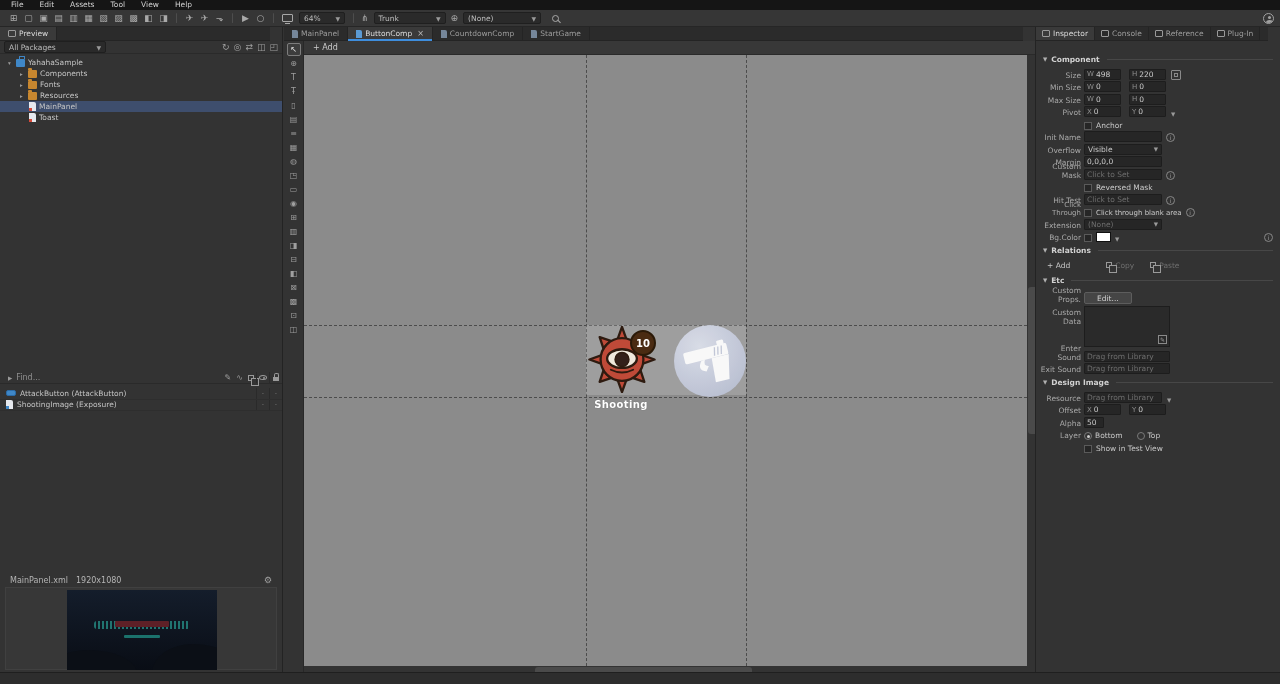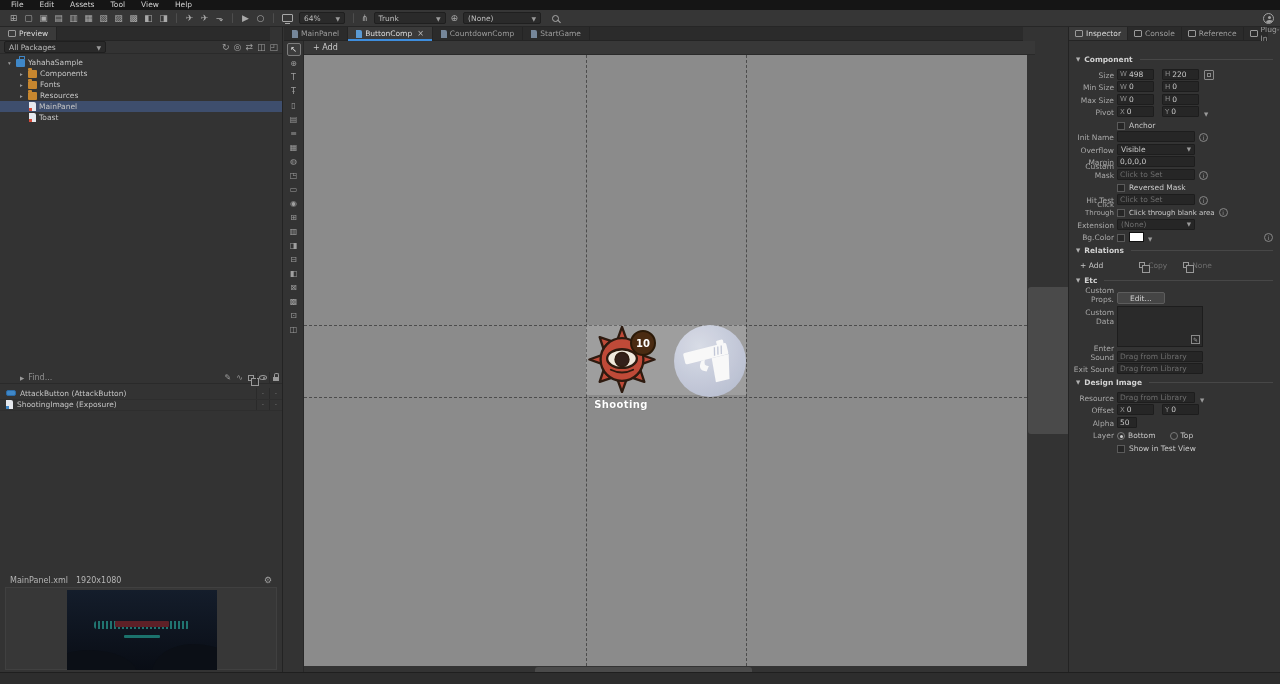--- a/index.html
+++ b/index.html
@@ -41,21 +41,21 @@
   .tree-item .arrow{width:7px;font-size:5.5px;color:#9a9a9a;text-align:center;flex:none}
   .ti{width:9px;height:8px;position:relative;flex:none}
   .ic-package .ti{background:#3f87c7;border-radius:1px}
   .ic-package .ti::before{content:"";position:absolute;top:-2.5px;left:2.5px;width:4px;height:2px;border:1px solid #3f87c7;border-bottom:none;border-radius:1px 1px 0 0}
   .ic-folder .ti{background:#c8872f;border-radius:1px}
   .ic-folder .ti::before{content:"";position:absolute;top:-2px;left:0;width:4px;height:2px;background:#c8872f;border-radius:1px 1px 0 0}
   .ic-file .ti{background:#e6e9ee;width:7px;height:9px;border-radius:0 2px 0 0;margin-left:1px}
   .ic-file .ti::after{content:"";position:absolute;left:0;bottom:0;width:3px;height:3px;background:#d84a3a}
   
   .hier-tabs{top:331}
-  .findrow{position:absolute;top:345px;left:0;right:0;height:12px;display:flex;align-items:center;padding-left:20px;border-bottom:1px solid #2a2a2a;color:#8f8f8f}
+  .findrow{position:absolute;top:345px;left:0;right:0;height:12px;display:flex;align-items:center;padding-left:8px;border-bottom:1px solid #2a2a2a;color:#8f8f8f}
   .findrow .tri{font-size:5.5px;margin-right:4px;color:#9a9a9a}
   .findrow .ficons{margin-left:auto;display:flex;align-items:center;gap:5px;margin-right:28px}
   .findrow .ficons span{font-size:8px;color:#9a9a9a}
   .dbl-sq{width:6px;height:6px;border:1px solid #9a9a9a;position:relative}
   .dbl-sq::after{content:"";position:absolute;left:2px;top:2px;width:6px;height:6px;border:1px solid #9a9a9a;background:#333}
   .dotcell{position:absolute;top:0;bottom:0;width:13px;border-left:1px solid #2a2a2a;display:flex;align-items:center;justify-content:center;color:#8a8a8a}
   .dc1{right:13px}.dc2{right:0}
   .eye-ic{width:8px;height:5px;border:1px solid #9a9a9a;border-radius:50%;position:relative}
   .eye-ic::after{content:"";position:absolute;left:2.5px;top:1px;width:2px;height:2px;border-radius:50%;background:#9a9a9a}
   .lock-ic{width:6px;height:4.5px;background:#9a9a9a;position:relative;margin-top:3px}
@@ -94,21 +94,21 @@
   .comp-overlay{position:absolute;left:282px;top:270px;width:160px;height:70px;background:rgba(255,255,255,.17)}
   .eye-wrap{position:absolute;left:284px;top:271px;width:68px;height:67px}
   .badge{position:absolute;left:326px;top:275px;width:26px;height:26px;background:#4a2b12;border:2.5px solid #2b1a08;border-radius:50%;color:#fff;font-size:10px;font-weight:bold;display:flex;align-items:center;justify-content:center}
   .gun-circle{position:absolute;left:370px;top:270px;width:72px;height:72px;border-radius:50%;background:radial-gradient(circle at 35% 30%,#dde1ec,#b4bbd1);opacity:.93;display:flex;align-items:center;justify-content:center}
   .shoot-label{position:absolute;left:277px;top:344px;width:80px;text-align:center;color:#fff;font-size:10px;font-weight:bold;letter-spacing:.4px;text-shadow:0 0 1px rgba(0,0,0,.35)}
   .vscroll{position:absolute;right:0;top:28px;bottom:6px;width:8px;background:#333}
   .vscroll .thumb{position:absolute;left:1px;right:1px;top:38%;height:24%;background:#4a4a4a;border-radius:3px}
   .hscroll{position:absolute;left:20px;right:8px;bottom:0;height:6px;background:#333}
   .hscroll .thumb{position:absolute;top:1px;bottom:1px;left:32%;width:30%;background:#4a4a4a;border-radius:3px}
   
-  .right{position:absolute;top:27px;right:0;width:212px;bottom:12px;background:#333;border-left:1px solid #232323}
+  .right{position:absolute;top:27px;right:0;width:245px;bottom:12px;background:#333;border-left:1px solid #232323}
   .insp-tabs{top:0}
   .insp-tabs .tab{padding:0 6px}
   .it-ic{width:8px;height:7px;border:1px solid #9a9a9a;border-radius:1px;flex:none}
   .insp{position:absolute;top:15px;left:0;right:0;bottom:0;padding-top:9px;font-size:7.5px}
   .sec-h{display:flex;align-items:center;gap:4px;height:12px;margin:2px 7px 2px 7px;color:#d2d2d2;font-weight:bold}
   .sec-h .tri{font-size:5.5px;color:#b0b0b0;font-weight:normal}
   .sec-h .line{flex:1;height:1px;background:#474747;margin-left:3px}
   .row{display:flex;align-items:flex-end;height:12.5px;padding-right:7px}
   .row.top{align-items:flex-start;height:auto;margin:2px 0}
   .lbl{width:45px;text-align:right;color:#a8a8a8;margin-right:3px;flex:none}
@@ -582,21 +582,21 @@
     <div class="rel-row">
       <span>+ Add</span>
       <span style="width:28px"></span>
       <span class="ghost">
           <span class="dbl-sq"></span>
           <span>Copy</span>
         </span>
       <span style="width:8px"></span>
       <span class="ghost">
           <span class="dbl-sq"></span>
-          <span>None</span>
+          <span>Paste</span>
         </span>
     </div>
 
     <div class="sec-h">
       <span class="tri">▼</span>
       <span>Etc</span>
       <span class="line"></span>
     </div>
     <div class="row" style="height:16px">
       <span class="lbl">Custom Props.</span>

